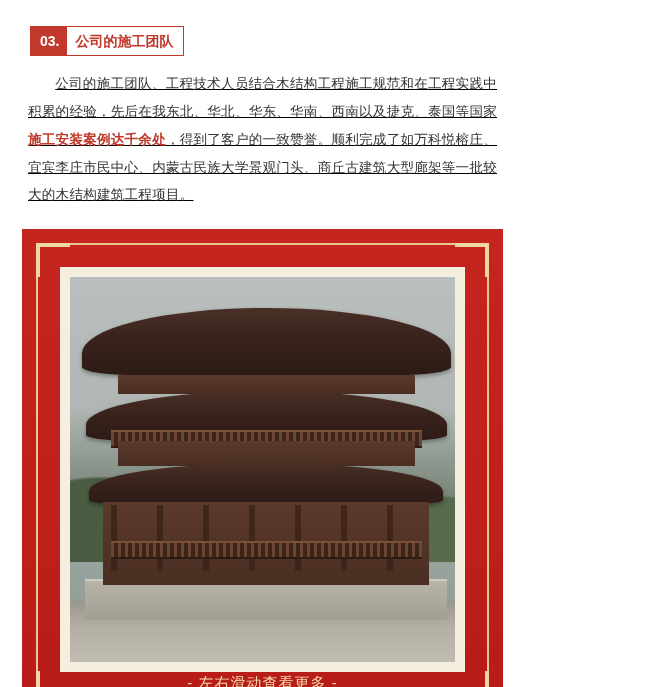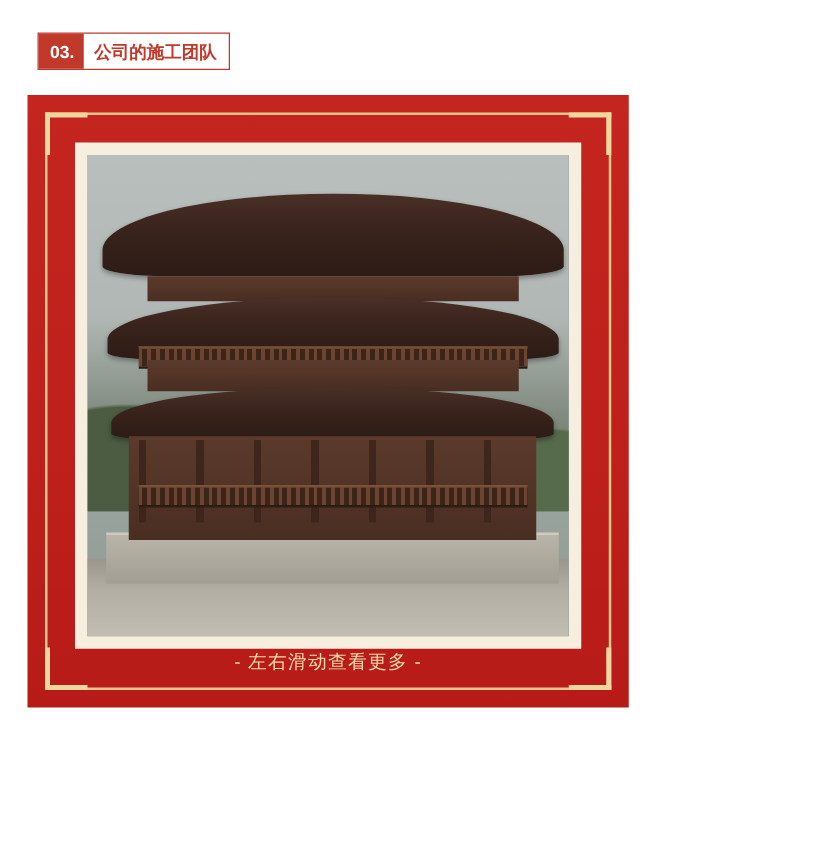--- a/index.html
+++ b/index.html
@@ -11,20 +11,21 @@
     height: 687px;
     background: #ffffff;
     font-family: "Liberation Sans", sans-serif;
     overflow: hidden;
   }
   .page {
     position: relative;
     width: 525px;
     height: 687px;
     box-sizing: border-box;
+    text-decoration: underline;
   }
 
   
   .section-head {
     position: relative;
     margin: 26px 0 0 30px;
     display: inline-block;
     border: 1px solid #c0392b;
     background: #ffffff;
     padding: 0;
@@ -206,20 +207,21 @@
 
 <div class="page">
 
   <div class="section-head">
     <div class="section-head-inner">
       <span class="section-num">03.</span>
       <span class="section-title">公司的施工团队</span>
     </div>
   </div>
 
+  <p class="body-text"><span>公司的施工团队、工程技术人员结合木结构工程施工规范和在工程实践中积累的经验，先后在我东北、华北、华东、华南、西南以及捷克、泰国等国家</span><span class="hl">施工安装案例达千余处</span><span>，得到了客户的一致赞誉。顺利完成了如万科悦榕庄、宜宾李庄市民中心、内蒙古民族大学景观门头、商丘古建筑大型廊架等一批较大的木结构建筑工程项目。</span></p>
 
   <div class="frame">
     <div class="frame-inner">
       <span class="corner tl"></span>
       <span class="corner tr"></span>
       <span class="corner bl"></span>
       <span class="corner br"></span>
 
       <div class="photo-mat">
         <div class="photo">

